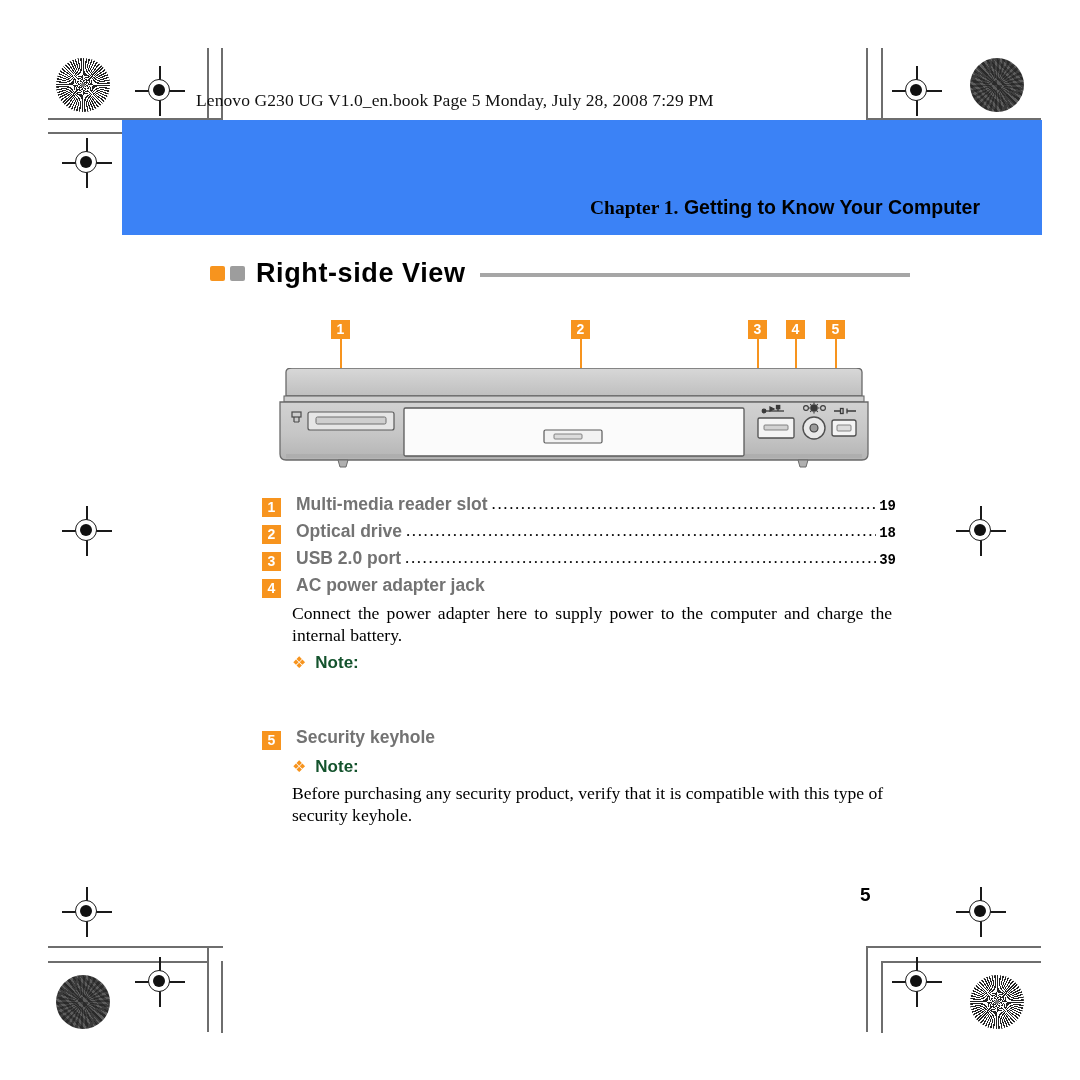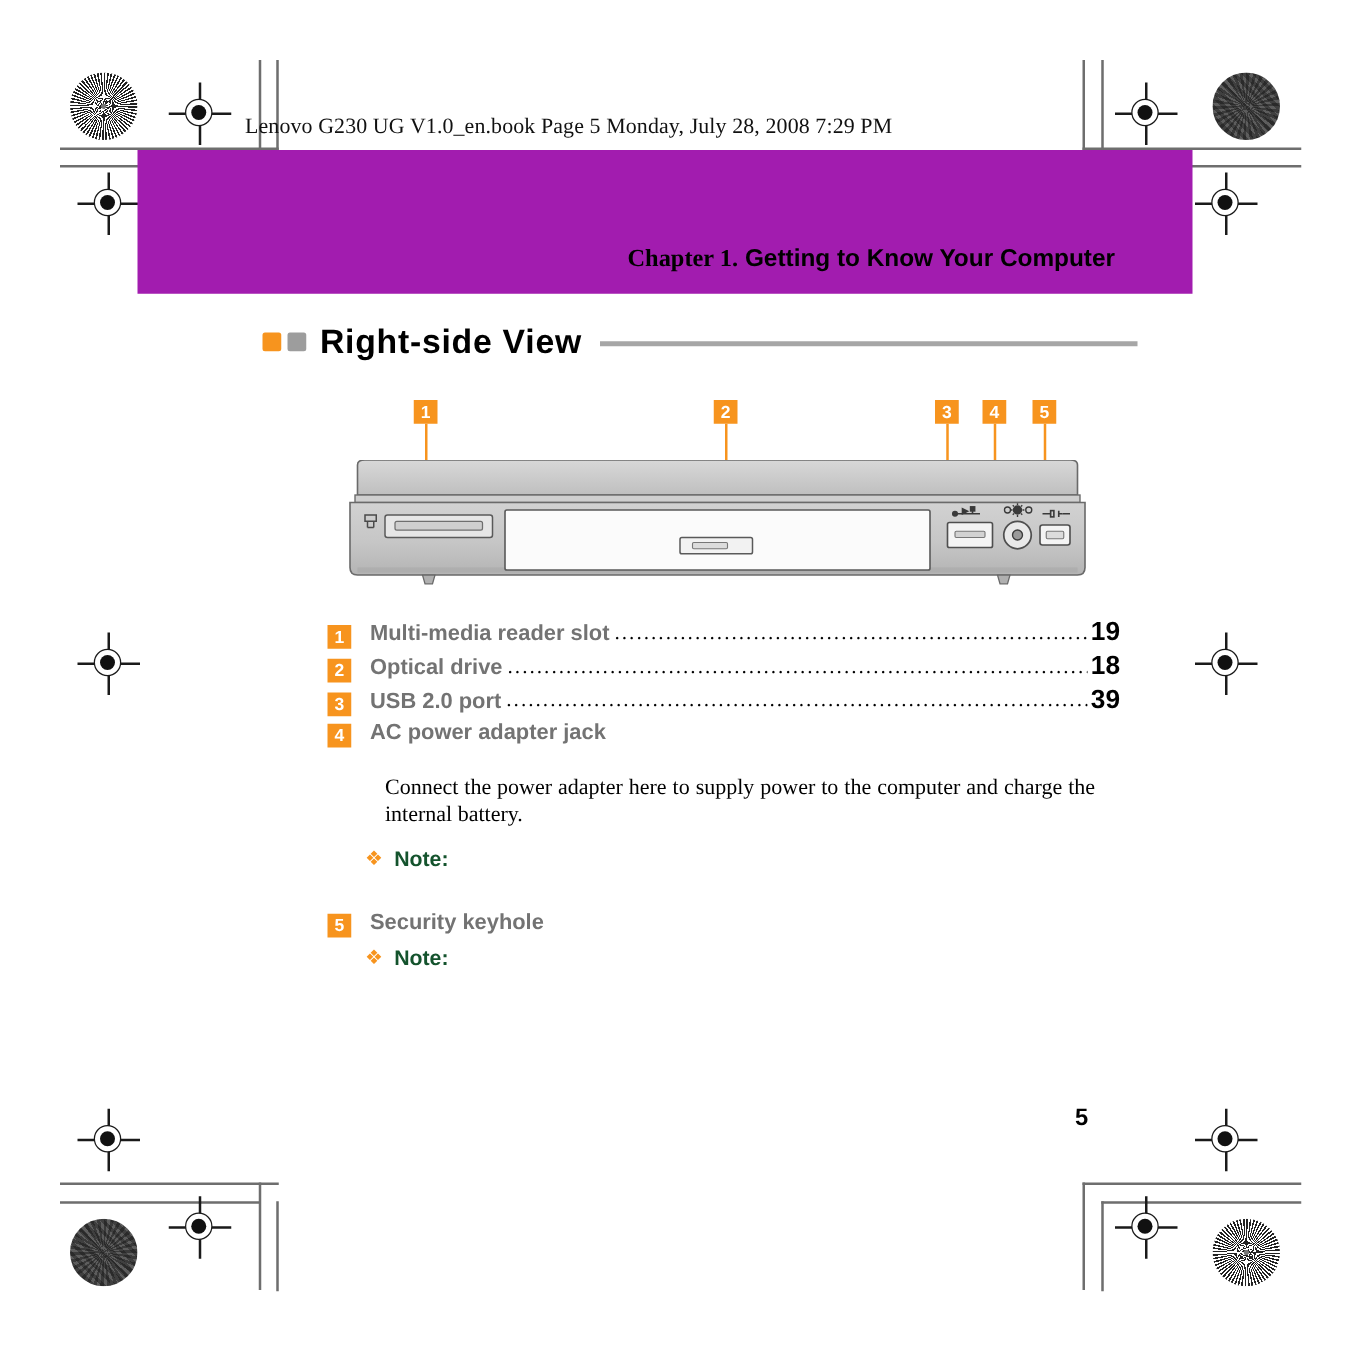--- a/index.html
+++ b/index.html
@@ -81,25 +81,25 @@
     font-family: "Liberation Serif", serif;
     font-size: 17.5px;
     color: #111;
     white-space: nowrap;
     letter-spacing: .1px;
   }
 
   
   .chapter-band {
     position: absolute;
-    left: 110px;
+    left: 122px;
     top: 120px;
-    width: 844px;
+    width: 920px;
     height: 115px;
-    background: #a21caf;
+    background: #3b82f6;
   }
   .chapter-title {
     position: absolute;
     right: 62px;
     bottom: 16px;
     font-size: 19.5px;
     font-weight: bold;
     color: #000;
     font-family: "Liberation Sans", sans-serif;
     white-space: nowrap;
@@ -209,40 +209,40 @@
     white-space: nowrap;
     font-family: "Liberation Serif", serif;
     font-size: 17px;
     color: #000;
     margin: 0 3px 0 4px;
     letter-spacing: 1.6px;
     position: relative;
     top: -1px;
   }
   .item-page {
-    font-family: Liberation Sans, sans-serif;
-    font-weight: bold;
-    font-size: 21px;
+    font-family: Liberation Mono, monospace;
+    font-weight: bold;
+    font-size: 14px;
     color: #000;
     flex: 0 0 auto;
   }
 
   
   .body-block {
     position: absolute;
     left: 292px;
     width: 600px;
   }
   .para {
     font-family: "Liberation Serif", serif;
     font-size: 17.6px;
     line-height: 21.5px;
     color: #000;
     text-align: justify;
-    margin: 16px;
+    margin: 0;
   }
   .para.nojustify { text-align: left; }
 
   .note-head {
     display: flex;
     align-items: center;
     margin: 7px 0 6px 0;
   }
   .note-bullet {
     color: #F7941E;
@@ -498,15 +498,16 @@
     <div class="item-num">5</div>
     <div class="item-label">Security keyhole</div>
   </div>
 </div>
 
 <div class="body-block" style="top:750px;">
   <div class="note-head">
     <span class="note-bullet">❖</span>
     <span class="note-label">Note:</span>
   </div>
+  <p class="para nojustify">Before purchasing any security product, verify that it is compatible with this type of security keyhole.</p>
 </div>
 
 <div class="page-number">5</div>
 
 </body></html>

